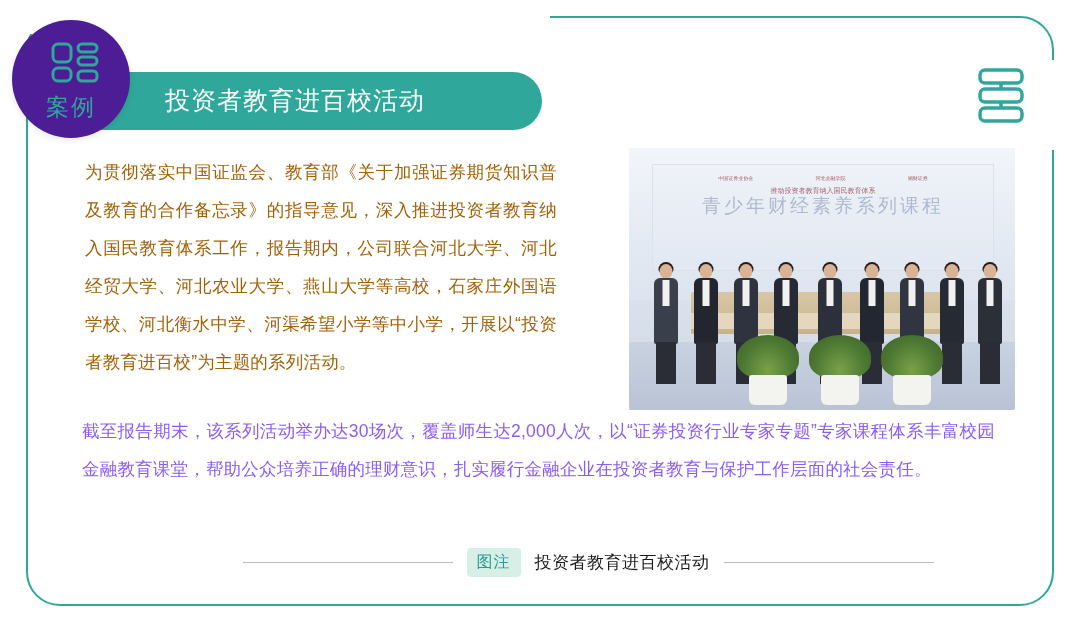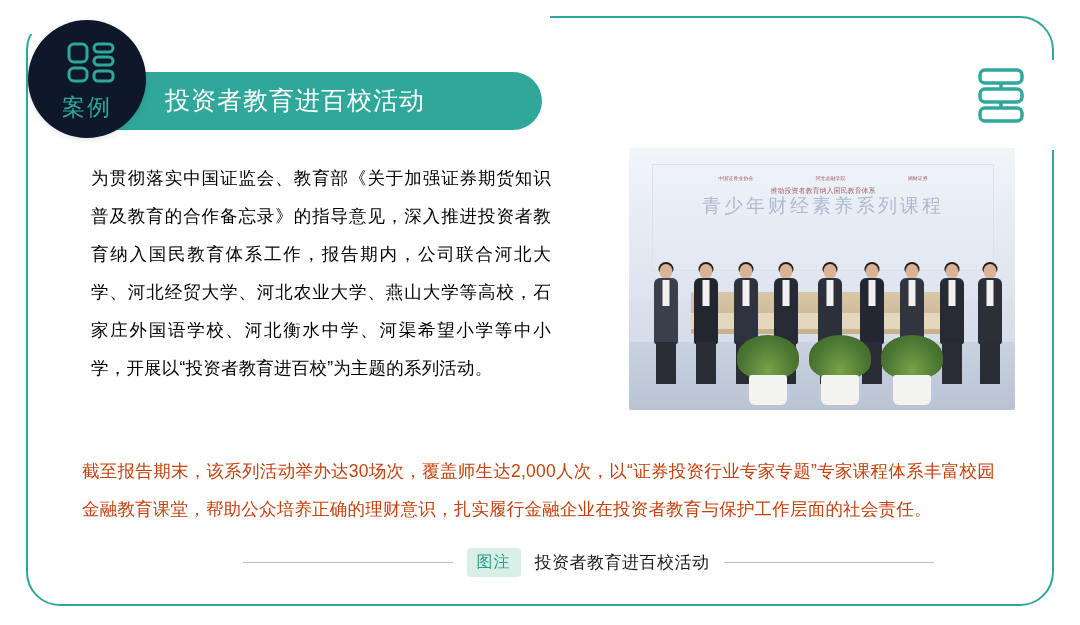--- a/index.html
+++ b/index.html
@@ -67,26 +67,26 @@
     font-size: 25px;
     color: #ffffff;
     letter-spacing: 1px;
     font-weight: normal;
     white-space: nowrap;
   }
 
   
   .badge {
     position: absolute;
-    left: 28px;
+    left: 12px;
     top: 20px;
     width: 118px;
     height: 118px;
     border-radius: 50%;
-    background: #0f172a;
+    background: #4c1d95;
     box-shadow: 0 2px 6px rgba(0,0,0,0.10);
   }
   .badge-icon {
     position: absolute;
     left: 39px;
     top: 22px;
     width: 48px;
     height: 42px;
   }
   .badge-label {
@@ -111,33 +111,33 @@
 
   
   .body-col {
     position: absolute;
     left: 82px;
     top: 150px;
     width: 478px;
   }
   .para {
     font-size: 17.5px;
-    color: #000000;
+    color: #a16207;
     line-height: 38px;
     text-align: justify;
     letter-spacing: 0.2px;
-    margin: 9px;
+    margin: 3px;
   }
   .para-wide {
     position: absolute;
     left: 82px;
-    top: 452px;
+    top: 412px;
     width: 913px;
     font-size: 17.5px;
-    color: #c2410c;
+    color: #8b5cf6;
     line-height: 38px;
     text-align: justify;
     letter-spacing: 0.2px;
     margin: 0;
   }
 
   
   .photo {
     position: absolute;
     left: 629px;

